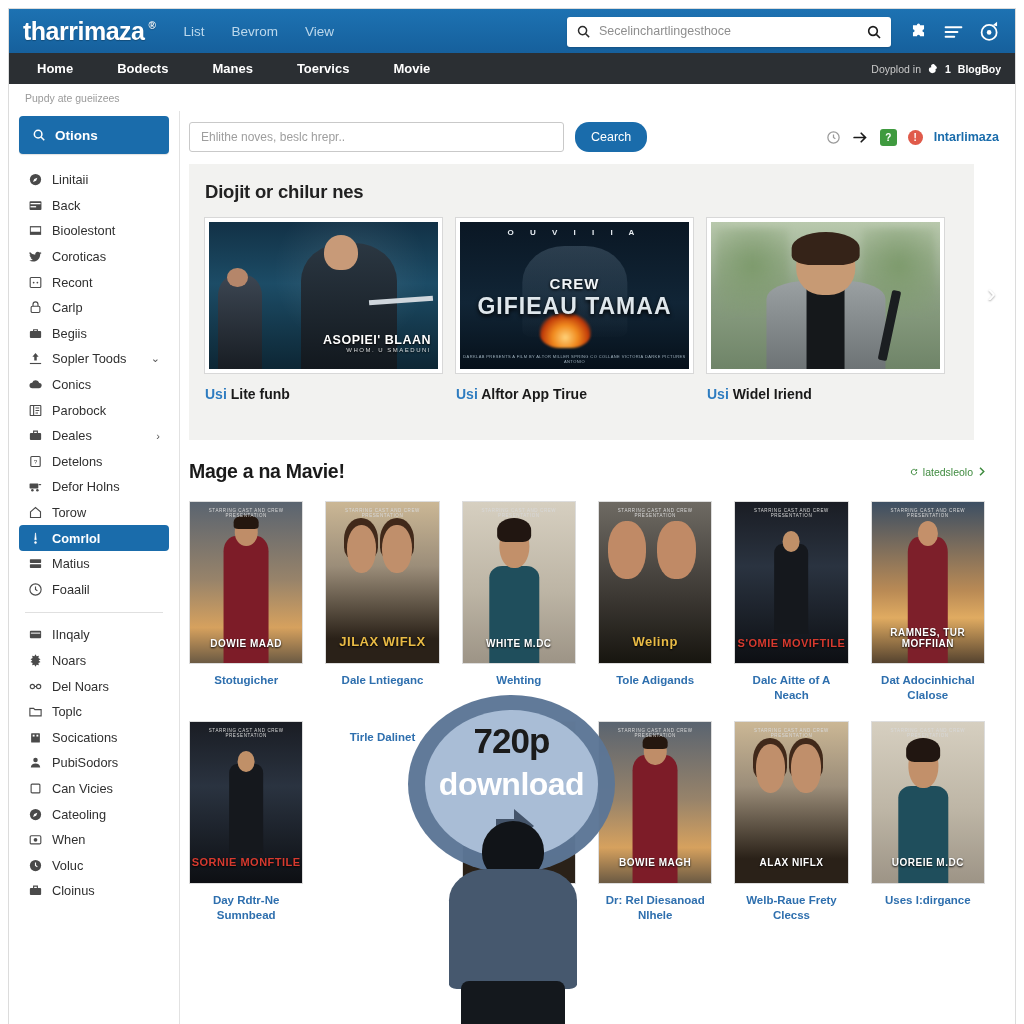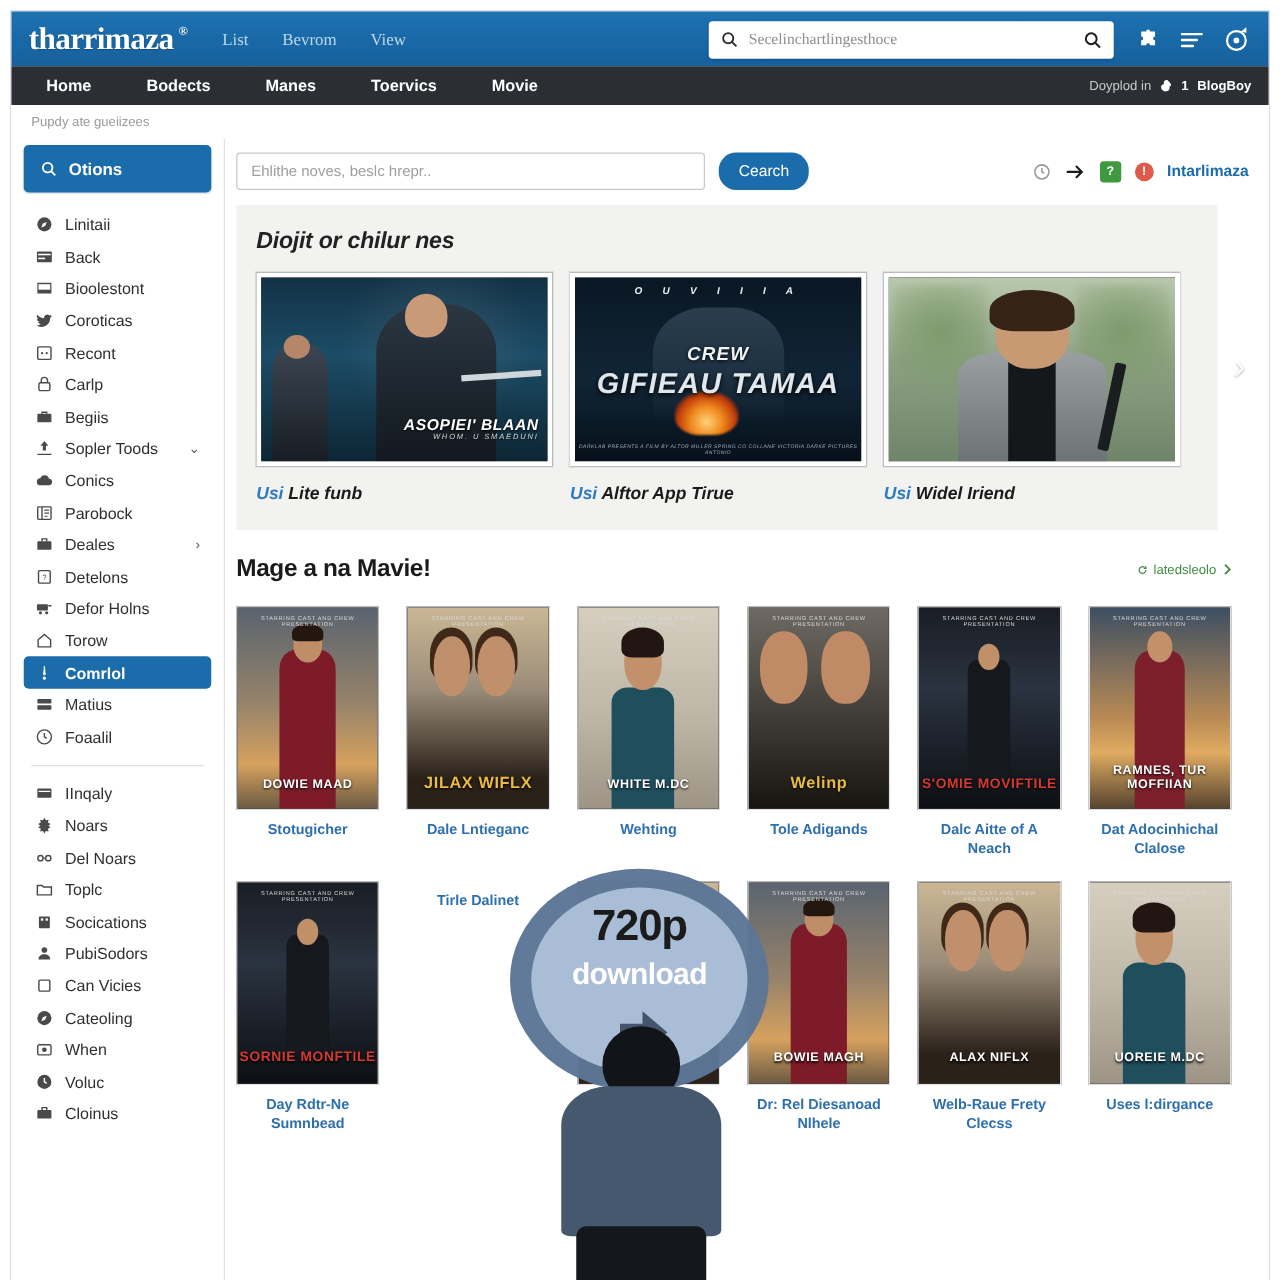--- a/index.html
+++ b/index.html
@@ -26,21 +26,20 @@
   }
 
   
   .topbar {
     height:44px;
     background:#1b6ba8;
     background:linear-gradient(180deg,#1d72b2 0%, #16609c 100%);
     display:flex; align-items:center;
     padding:1px 14px 0 14px;
     position:relative;
-    font-family:Liberation Serif, serif;
   }
   .brand {
     font-size:25px; font-weight:bold; color:#ffffff;
     letter-spacing:-0.5px; line-height:1;
     position:relative; padding-right:11px;
     text-shadow:0 1px 1px rgba(0,0,0,.25);
   }
   .brand .reg {
     position:absolute; top:2px; right:0;
     font-size:10px; font-weight:bold;
@@ -152,21 +151,21 @@
   .sqico.green { background:#3f9a3f; }
   .round-red {
     width:15px;height:15px;border-radius:50%;background:#e05a4a;
     display:flex;align-items:center;justify-content:center;
     color:#fff;font-size:10px;font-weight:bold;
   }
 
   
   .panel {
     margin:0 41px 0 9px; background:#f2f2f0;
-    padding:17px 18px 22px 16px; position:relative;font-style:italic;
+    padding:17px 18px 38px 16px; position:relative;
   }
   .panel h2 {
     font-size:18.5px; font-weight:bold; color:#222; margin-bottom:15px;
     letter-spacing:-.2px;
   }
   .slides { display:flex; gap:14px; }
   .slide { width:237px; }
   .slide .thumb {
     width:237px; height:155px; border:4px solid #fff;
     box-shadow:0 0 0 1px #d8d8d8;
@@ -379,21 +378,21 @@
   .ov-inner {
     position:absolute; left:17px; top:15px; width:173px; height:148px;
     border-radius:50%; background:#a9bdd6;
   }
   .ov-720 {
     position:absolute; left:0; right:0; top:26px; text-align:center;
     font-size:35px; font-weight:bold; color:#1b1b1b; letter-spacing:-1px;
   }
   .ov-dl {
     position:absolute; left:0; right:0; top:71px; text-align:center;
-    font-size:24px; font-weight:bold; color:#ffffff; letter-spacing:-.5px;
+    font-size:32px; font-weight:bold; color:#ffffff; letter-spacing:-.5px;
   }
   .ov-arrow {
     position:absolute; left:84px; top:112px; width:46px; height:40px;
     color:#44546a;
   }
   .figure {
     position:absolute; left:434px; top:812px; width:140px; height:212px;
     pointer-events:none;
   }
   .figure .fhead {

